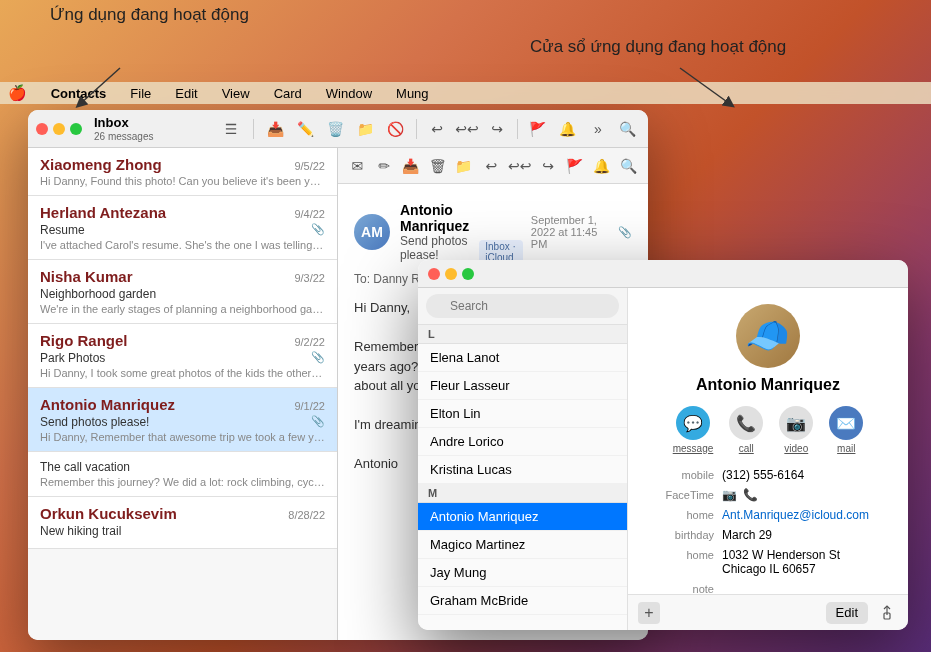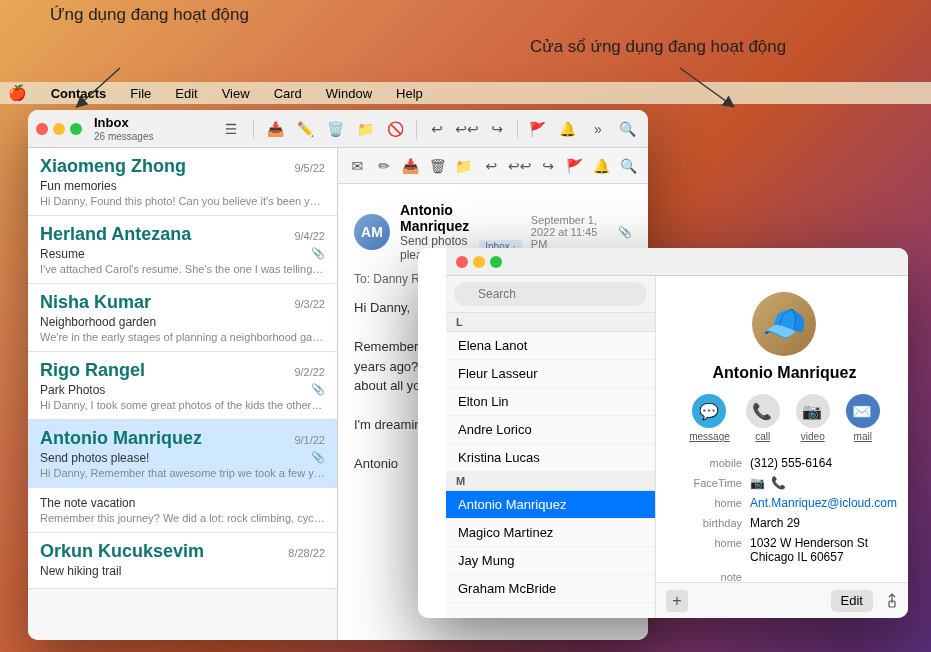--- a/index.html
+++ b/index.html
@@ -141,23 +141,23 @@
       background: #fff;
     }
     .message-item.selected { background: #d0e8ff; }
     .message-header {
       display: flex;
       justify-content: space-between;
       align-items: baseline;
       margin-bottom: 2px;
     }
     .sender-name {
-      font-size: 18px;
+      font-size: 15px;
       font-weight: 600;
-      color: #0f766e;
+      color: #7f1d1d;
     }
     .message-date {
       font-size: 11px;
       color: #888;
     }
     .message-subject {
       font-size: 12px;
       font-weight: 500;
       color: #333;
       margin-bottom: 2px;
@@ -253,32 +253,31 @@
     }
     .email-body {
       font-size: 13px;
       color: #333;
       line-height: 1.5;
     }
 
     
     .contacts-window {
       position: absolute;
-      top: 248px;
+      top: 260px;
       left: 418px;
       width: 490px;
       height: 370px;
       background: #fff;
       border-radius: 10px;
       box-shadow: 0 25px 70px rgba(0,0,0,0.5);
       overflow: hidden;
       z-index: 30;
       display: flex;
       flex-direction: column;
-      padding-left: 28px;
     }
 
     .contacts-title-bar {
       height: 28px;
       background: #f0f0f0;
       border-bottom: 1px solid #d0d0d0;
       display: flex;
       align-items: center;
       padding: 0 10px;
       gap: 6px;
@@ -498,21 +497,21 @@
 </svg>
 
 <div class="menu-bar">
   <span class="menu-bar-apple">🍎</span>
   <span class="menu-bar-item active">Contacts</span>
   <span class="menu-bar-item">File</span>
   <span class="menu-bar-item">Edit</span>
   <span class="menu-bar-item">View</span>
   <span class="menu-bar-item">Card</span>
   <span class="menu-bar-item">Window</span>
-  <span class="menu-bar-item">Help</span>
+  <span class="menu-bar-item">Mung</span>
 </div>
 
 <div class="mail-window">
 
   <div class="mail-toolbar">
     <div class="traffic-lights">
       <div class="tl tl-close"></div>
       <div class="tl tl-min"></div>
       <div class="tl tl-max"></div>
     </div>
@@ -540,21 +539,20 @@
 
   <div class="mail-content">
 
     <div class="message-list">
 
       <div class="message-item">
         <div class="message-header">
           <span class="sender-name">Xiaomeng Zhong</span>
           <span class="message-date">9/5/22</span>
         </div>
-        <div class="message-subject">Fun memories</div>
         <div class="message-preview">Hi Danny, Found this photo! Can you believe it's been years? Let's start planning our next adventure (or at least...</div>
       </div>
 
       <div class="message-item">
         <div class="message-header">
           <span class="sender-name">Herland Antezana</span>
           <span class="message-date">9/4/22</span>
         </div>
         <span class="attachment-icon">📎</span>
         <div class="message-subject">Resume</div>
@@ -584,21 +582,21 @@
         <div class="message-header">
           <span class="sender-name">Antonio Manriquez</span>
           <span class="message-date">9/1/22</span>
         </div>
         <span class="attachment-icon">📎</span>
         <div class="message-subject">Send photos please!</div>
         <div class="message-preview">Hi Danny, Remember that awesome trip we took a few years ago? I found this picture, and thought about all your fun r...</div>
       </div>
 
       <div class="message-item">
-        <div class="message-subject">The note vacation</div>
+        <div class="message-subject">The call vacation</div>
         <div class="message-preview">Remember this journey? We did a lot: rock climbing, cycling, hiking, and more. This vacation was amazing. An...</div>
       </div>
 
       <div class="message-item">
         <div class="message-header">
           <span class="sender-name">Orkun Kucuksevim</span>
           <span class="message-date">8/28/22</span>
         </div>
         <div class="message-subject">New hiking trail</div>
       </div>

